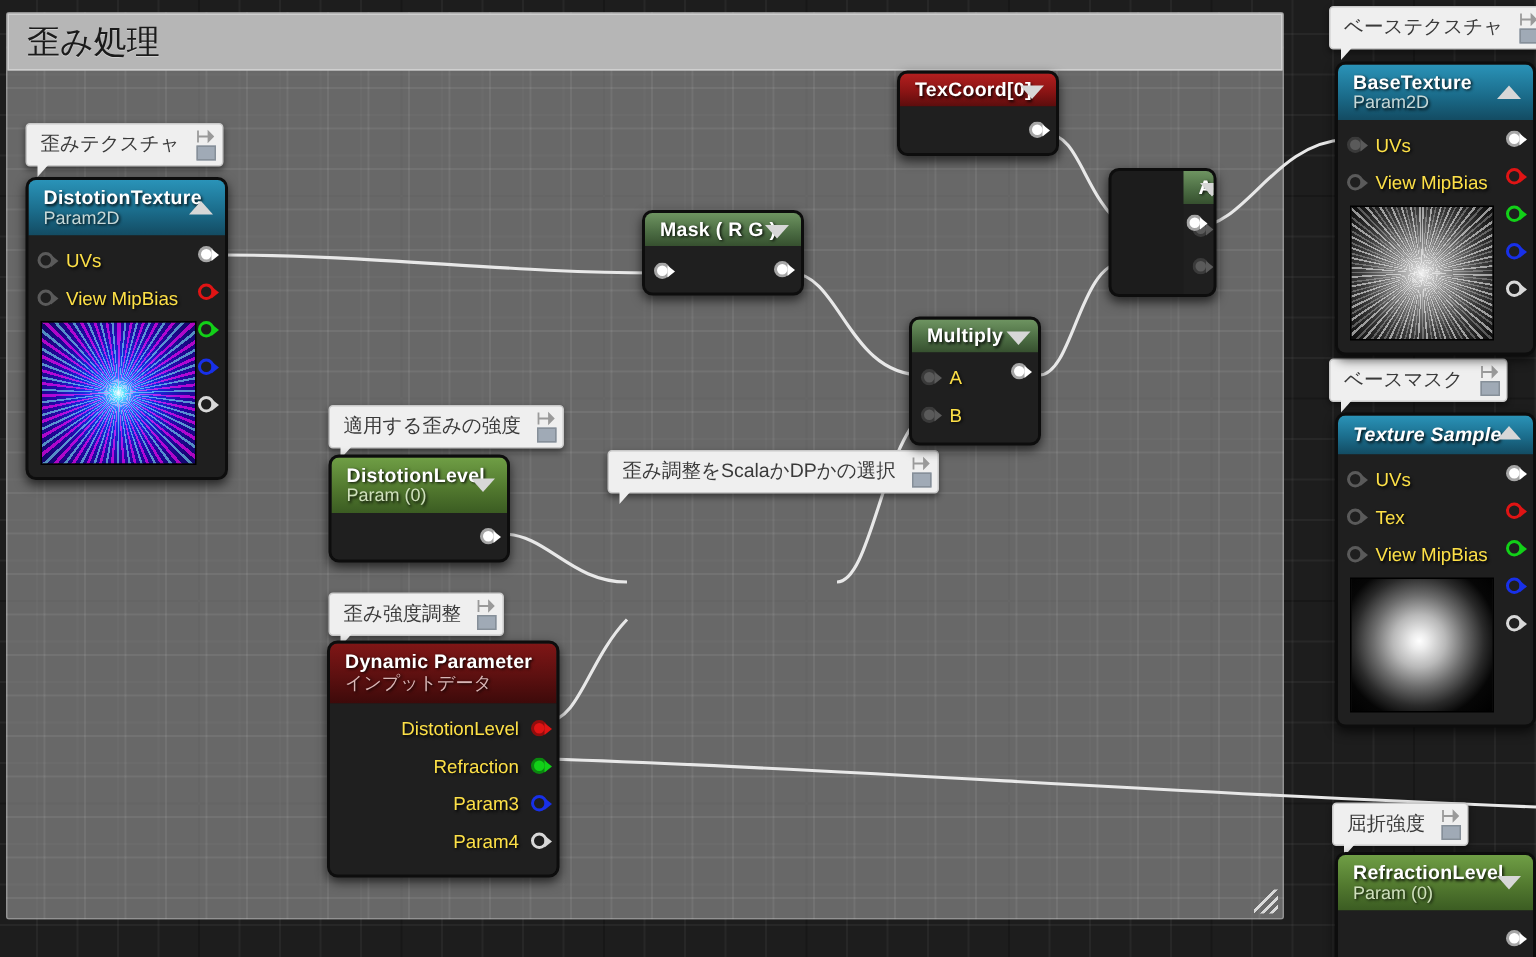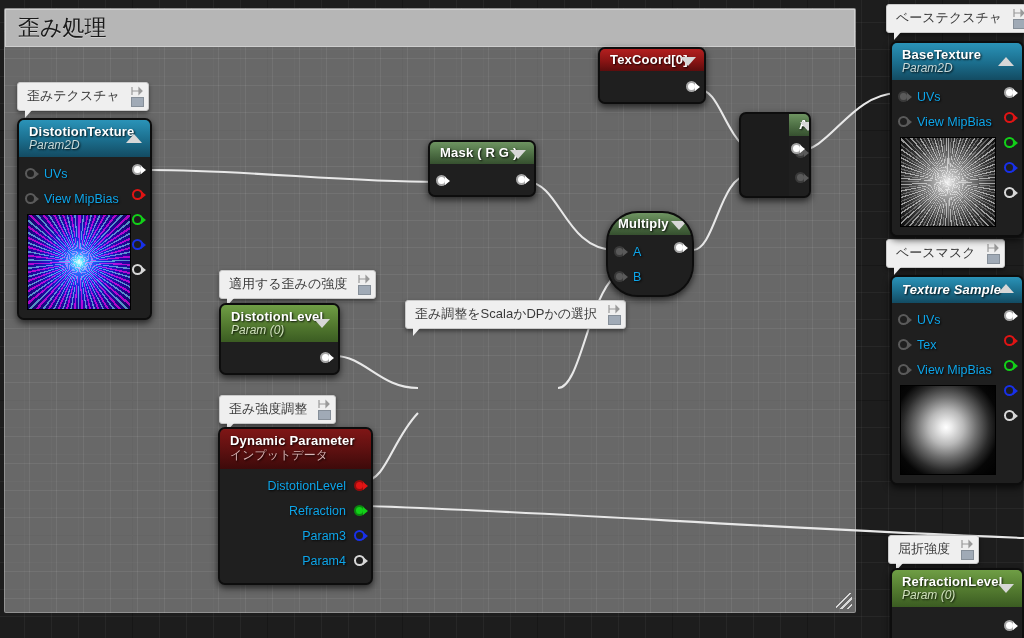--- a/index.html
+++ b/index.html
@@ -79,21 +79,20 @@
   .node-head .title {
     font-size: 13px;
     font-weight: bold;
     color: #ffffff;
     text-shadow: 1px 1px 2px rgba(0,0,0,0.9);
     letter-spacing: 0.2px;
     white-space: nowrap;
   }
   .node-head .subtitle {
     font-size: 12px;
-    font-style: italic;
     color: #c6d8d8;
     text-shadow: 1px 1px 2px rgba(0,0,0,0.9);
     margin-top: -1px;
     white-space: nowrap;
   }
   .node-head.compact { padding: 3px 8px 4px 10px; }
   .node-head.compact .title { font-size: 13px; }
 
   
   .hd-teal   { background: linear-gradient(to bottom, #2a93b8 0%, #1b6d8c 55%, #134b62 100%); }
@@ -105,21 +104,21 @@
 
   .node-body { padding: 4px 0 6px 0; background: #1f1f1f; position: relative; }
 
   .row {
     position: relative;
     display: flex;
     align-items: center;
     height: 25px;
     padding: 0 6px;
     font-size: 12.5px;
-    color: #0ea5e9;
+    color: #fde047;
     text-shadow: 1px 1px 2px rgba(0,0,0,0.9);
   }
   .row.right { justify-content: flex-end; }
   .row .lbl { white-space: nowrap; }
 
   
   .pin {
     width: 11px; height: 11px;
     border-radius: 50%;
     flex: 0 0 auto;
@@ -388,21 +387,21 @@
         <span class="lbl">B</span>
       </div>
       <div class="outcol" style="top:0;">
         <div class="pinrow">
             <span class="pin out filled c-white"></span>
           </div>
       </div>
     </div>
   </div>
 
-  <div class="node" style="left:606px; top:211px; width:88px;border-radius:32px;">
+  <div class="node" style="left:606px; top:211px; width:88px;">
     <div class="node-head hd-green compact" style="padding-right:22px;">
       <div class="title">Multiply</div>
       <div class="arrow down" style="top:8px; right:5px;"></div>
     </div>
     <div class="node-body">
       <div class="row">
         <span class="pin in filled c-grey"></span>
         <span class="lbl">A</span>
       </div>
       <div class="row">

